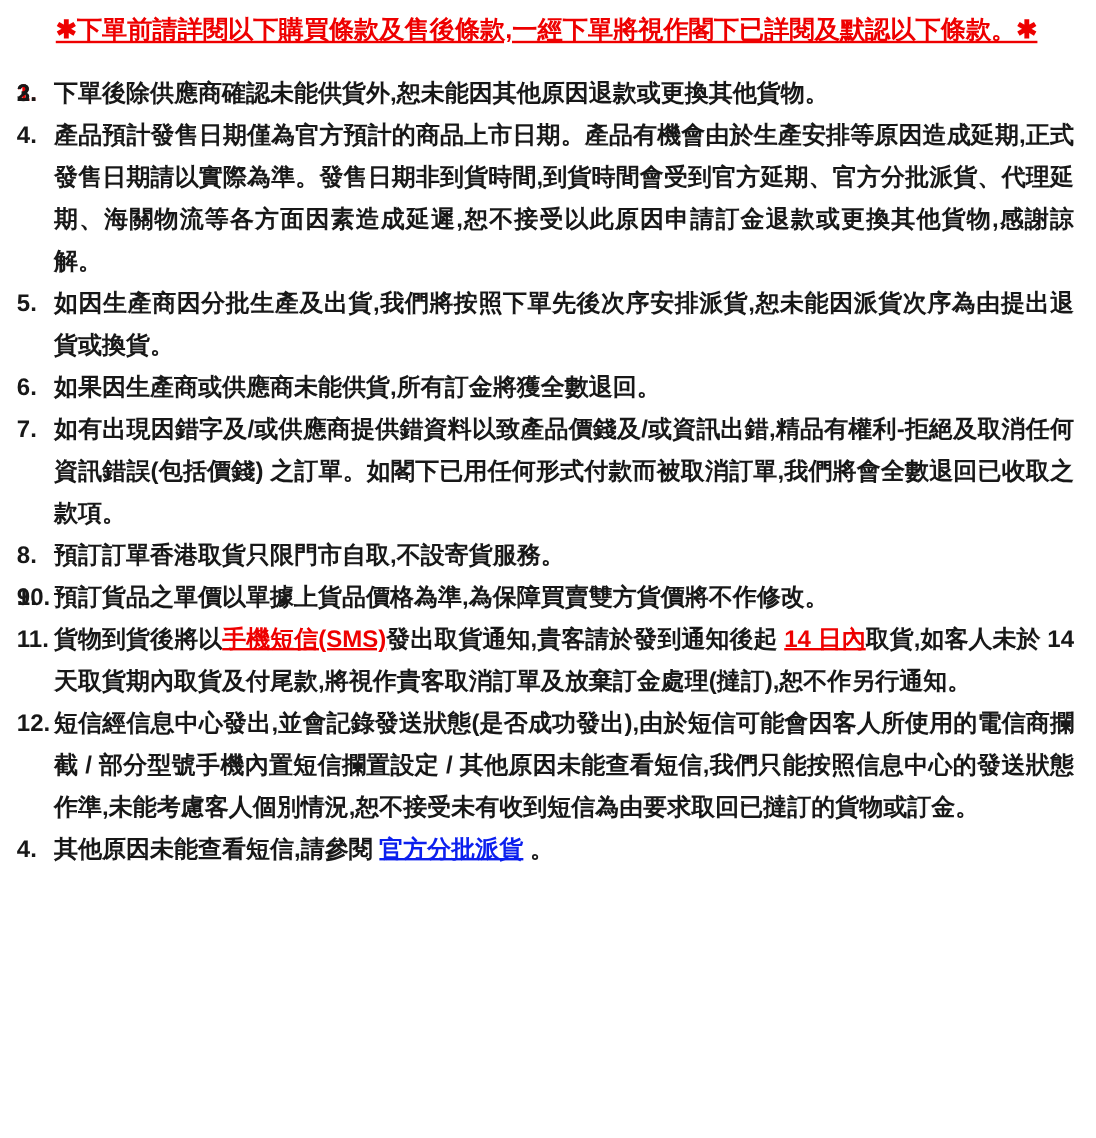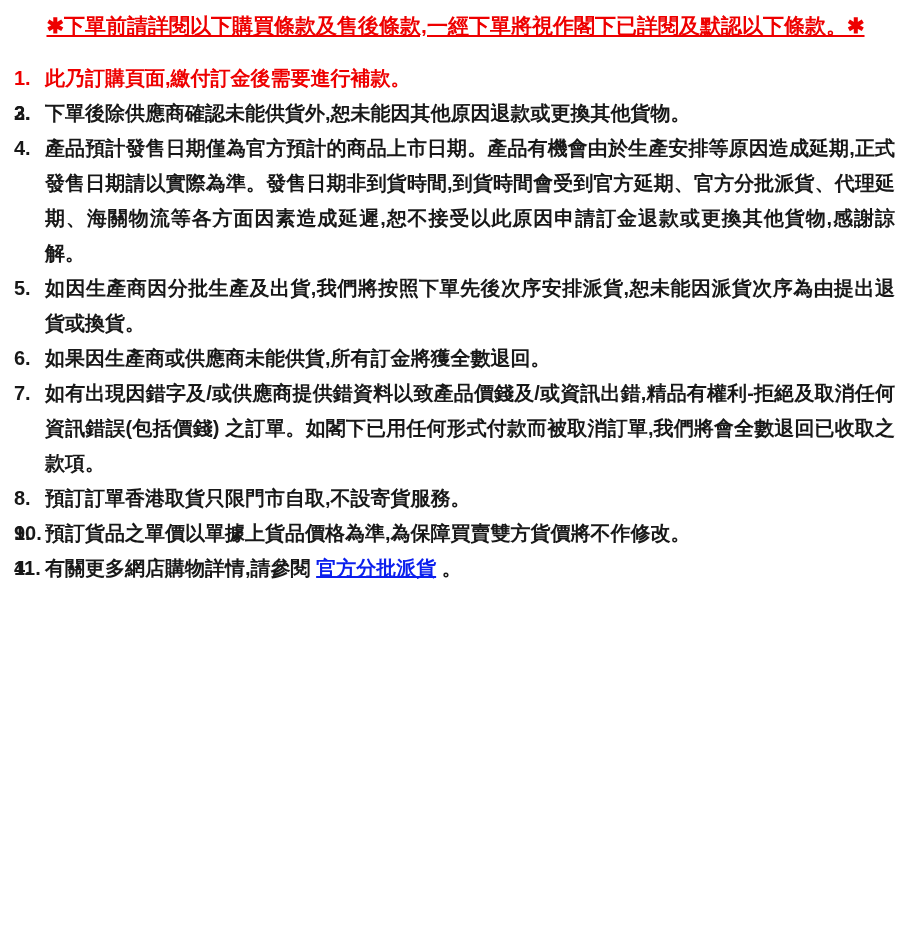--- a/index.html
+++ b/index.html
@@ -52,26 +52,27 @@
   }
 </style>
 </head>
 <body>
 
 <div class="page">
   <div class="notice">✱下單前請詳閱以下購買條款及售後條款,一經下單將視作閣下已詳閱及默認以下條款。✱</div>
 
 
   <div class="terms" id="terms-list">
-      <div class="term"><span class="num red">1.</span><span class="body"><span class="red">此乃訂購頁面,繳付訂金後需要進行補款。</span></span></div>
+      <div class="term"><span class="num red">1.</span></div>
       <div class="term"><span class="num">2.</span></div>
       <div class="term"><span class="num">3.</span><span class="body"><span>下單後除供應商確認未能供貨外,恕未能因其他原因退款或更換其他貨物。</span></span></div>
       <div class="term"><span class="num">4.</span><span class="body"><span>產品預計發售日期僅為官方預計的商品上市日期。產品有機會由於生產安排等原因造成延期,正式發售日期請以實際為準。發售日期非到貨時間,到貨時間會受到官方延期、官方分批派貨、代理延期、海關物流等各方面因素造成延遲,恕不接受以此原因申請訂金退款或更換其他貨物,感謝諒解。</span></span></div>
       <div class="term"><span class="num">5.</span><span class="body"><span>如因生產商因分批生產及出貨,我們將按照下單先後次序安排派貨,恕未能因派貨次序為由提出退貨或換貨。</span></span></div>
       <div class="term"><span class="num">6.</span><span class="body"><span>如果因生產商或供應商未能供貨,所有訂金將獲全數退回。</span></span></div>
       <div class="term"><span class="num">7.</span><span class="body"><span>如有出現因錯字及/或供應商提供錯資料以致產品價錢及/或資訊出錯,精品有權利-拒絕及取消任何資訊錯誤(包括價錢) 之訂單。如閣下已用任何形式付款而被取消訂單,我們將會全數退回已收取之款項。</span></span></div>
       <div class="term"><span class="num">8.</span><span class="body"><span>預訂訂單香港取貨只限門市自取,不設寄貨服務。</span></span></div>
       <div class="term"><span class="num">9.</span></div>
       <div class="term"><span class="num">10.</span><span class="body"><span>預訂貨品之單價以單據上貨品價格為準,為保障買賣雙方貨價將不作修改。</span></span></div>
-      <div class="term"><span class="num">11.</span></div>
-      <div class="term"><span class="num">4.</span><span class="body"><span>有關更多網店購物詳情,請參閱 </span><a class="link" href="#">官方分批派貨</a><span> 。</span></span></div>
+      <div class="term"><span class="num">11.</span><span class="body"><span>貨物到貨後將以</span><span class="red underline">手機短信(SMS)</span><span>發出取貨通知,貴客請於發到通知後起 </span><span class="red underline">14 日內</span><span>取貨,如客人未於 14 天取貨期內取貨及付尾款,將視作貴客取消訂單及放棄訂金處理(撻訂),恕不作另行通知。</span></span></div>
+      <div class="term"><span class="num">12.</span><span class="body"><span>短信經信息中心發出,並會記錄發送狀態(是否成功發出),由於短信可能會因客人所使用的電信商攔截 / 部分型號手機內置短信攔置設定 / 其他原因未能查看短信,我們只能按照信息中心的發送狀態作準,未能考慮客人個別情況,恕不接受未有收到短信為由要求取回已撻訂的貨物或訂金。</span></span></div>
+      <div class="term"><span class="num">4.</span><span class="body"><span>其他原因未能查看短信,請參閱 </span><a class="link" href="#">官方分批派貨</a><span> 。</span></span></div>
     </div>
 </div>
 
 </body></html>

